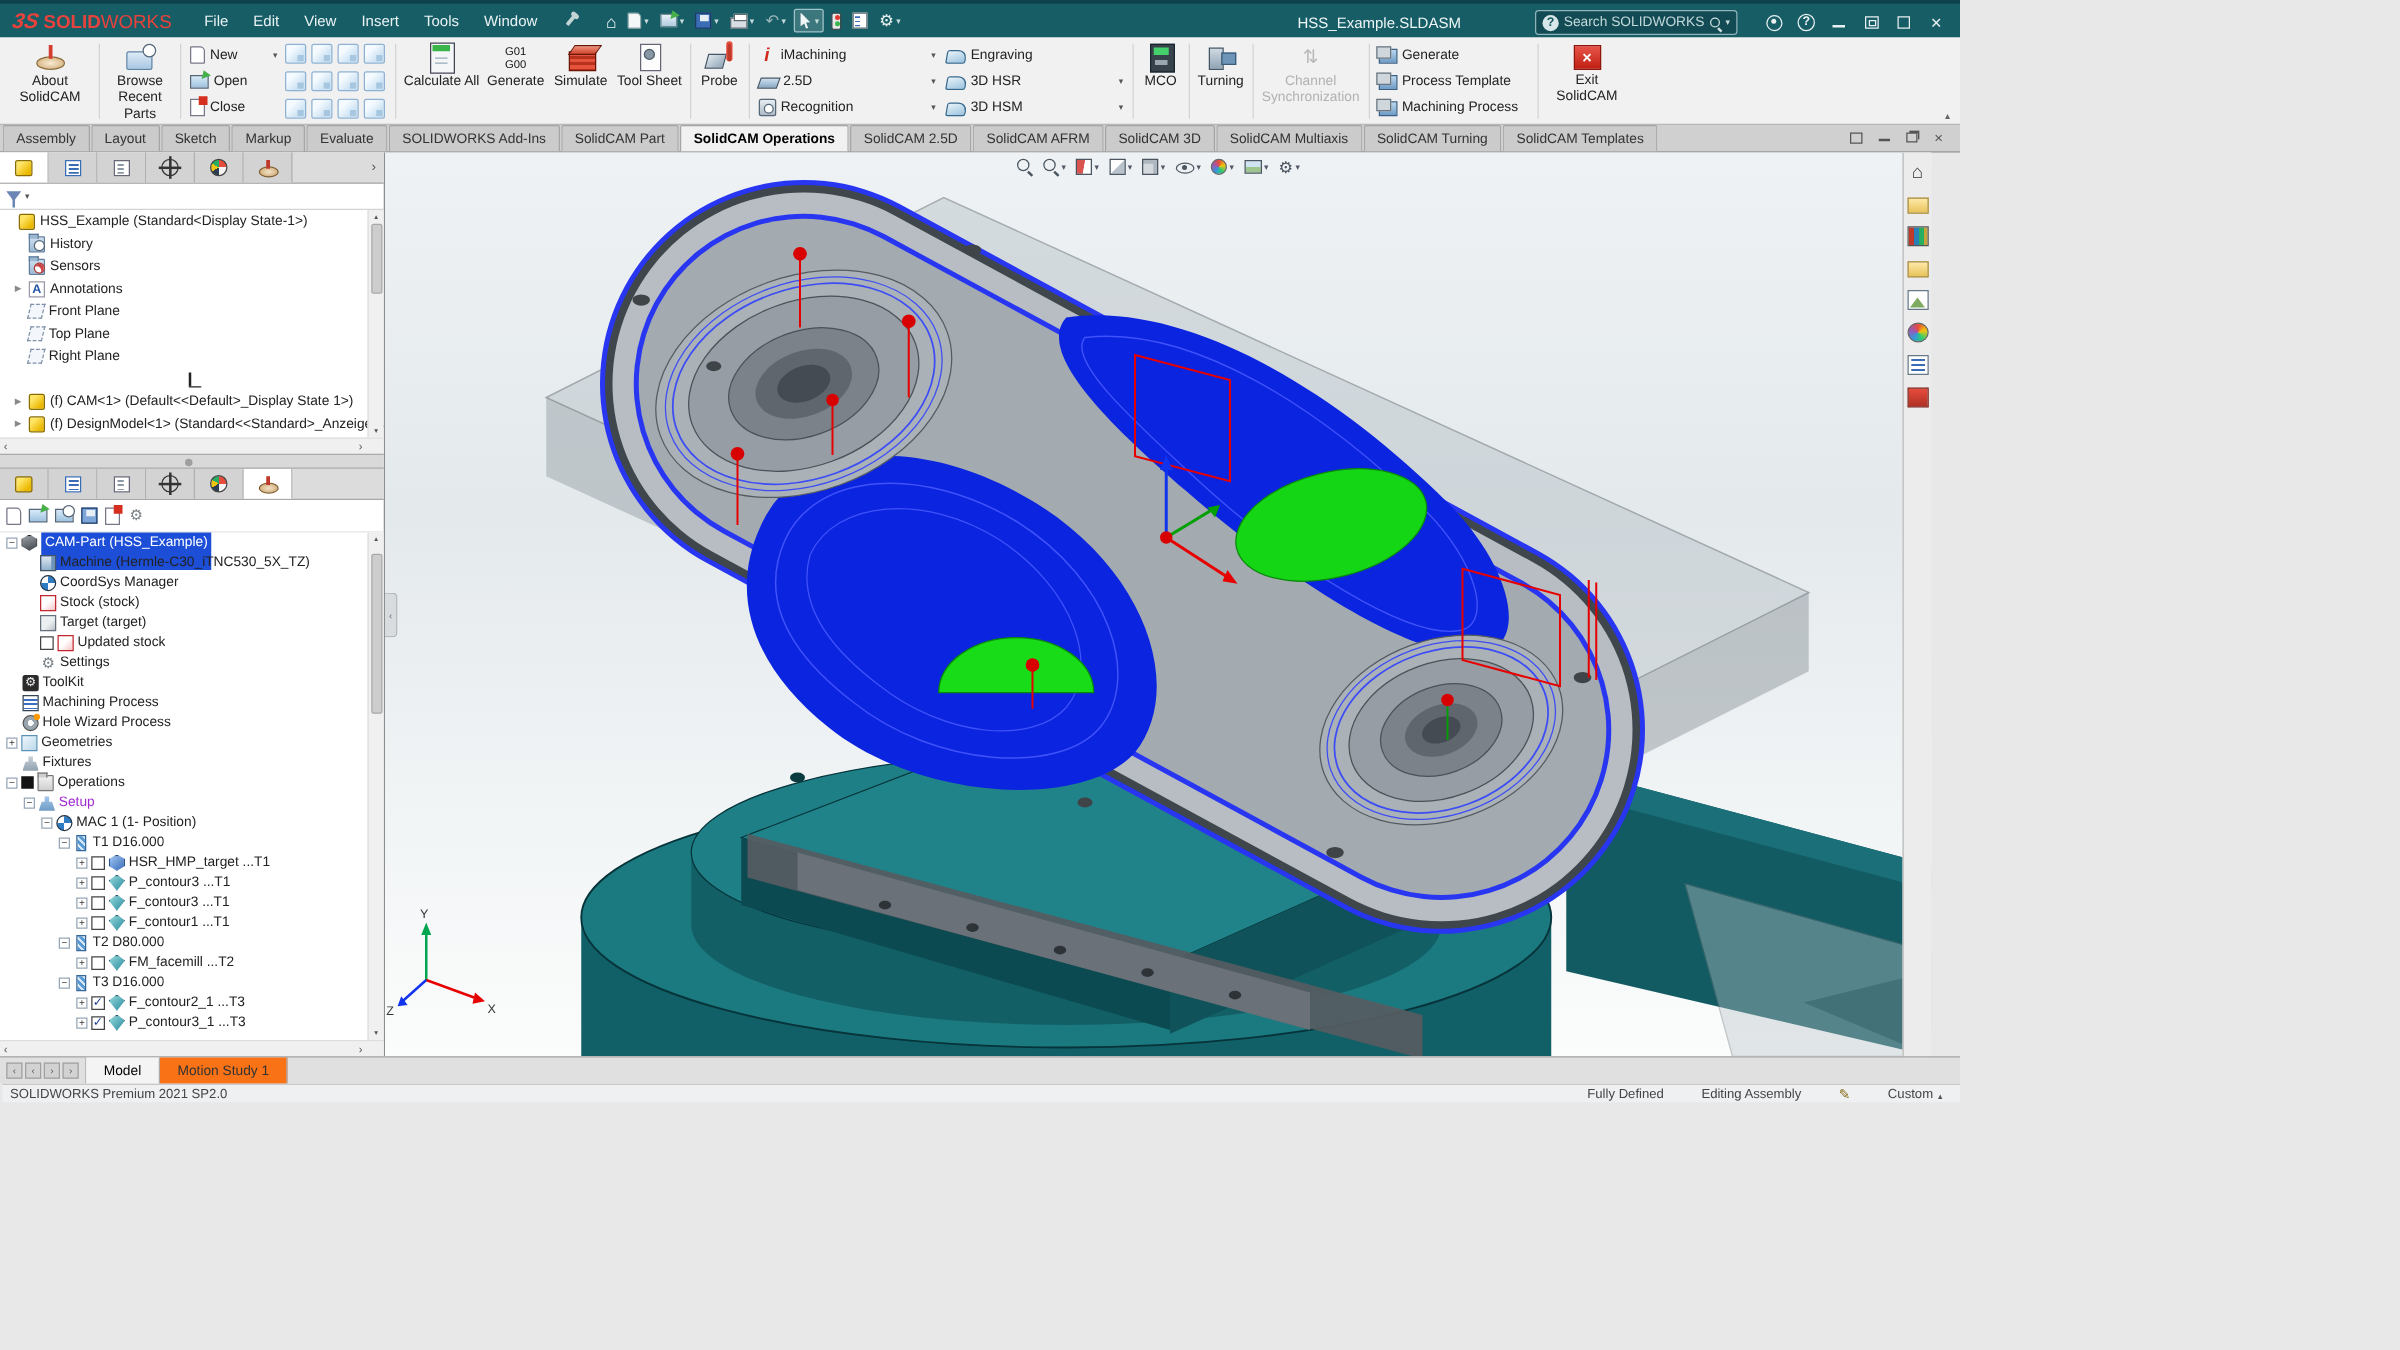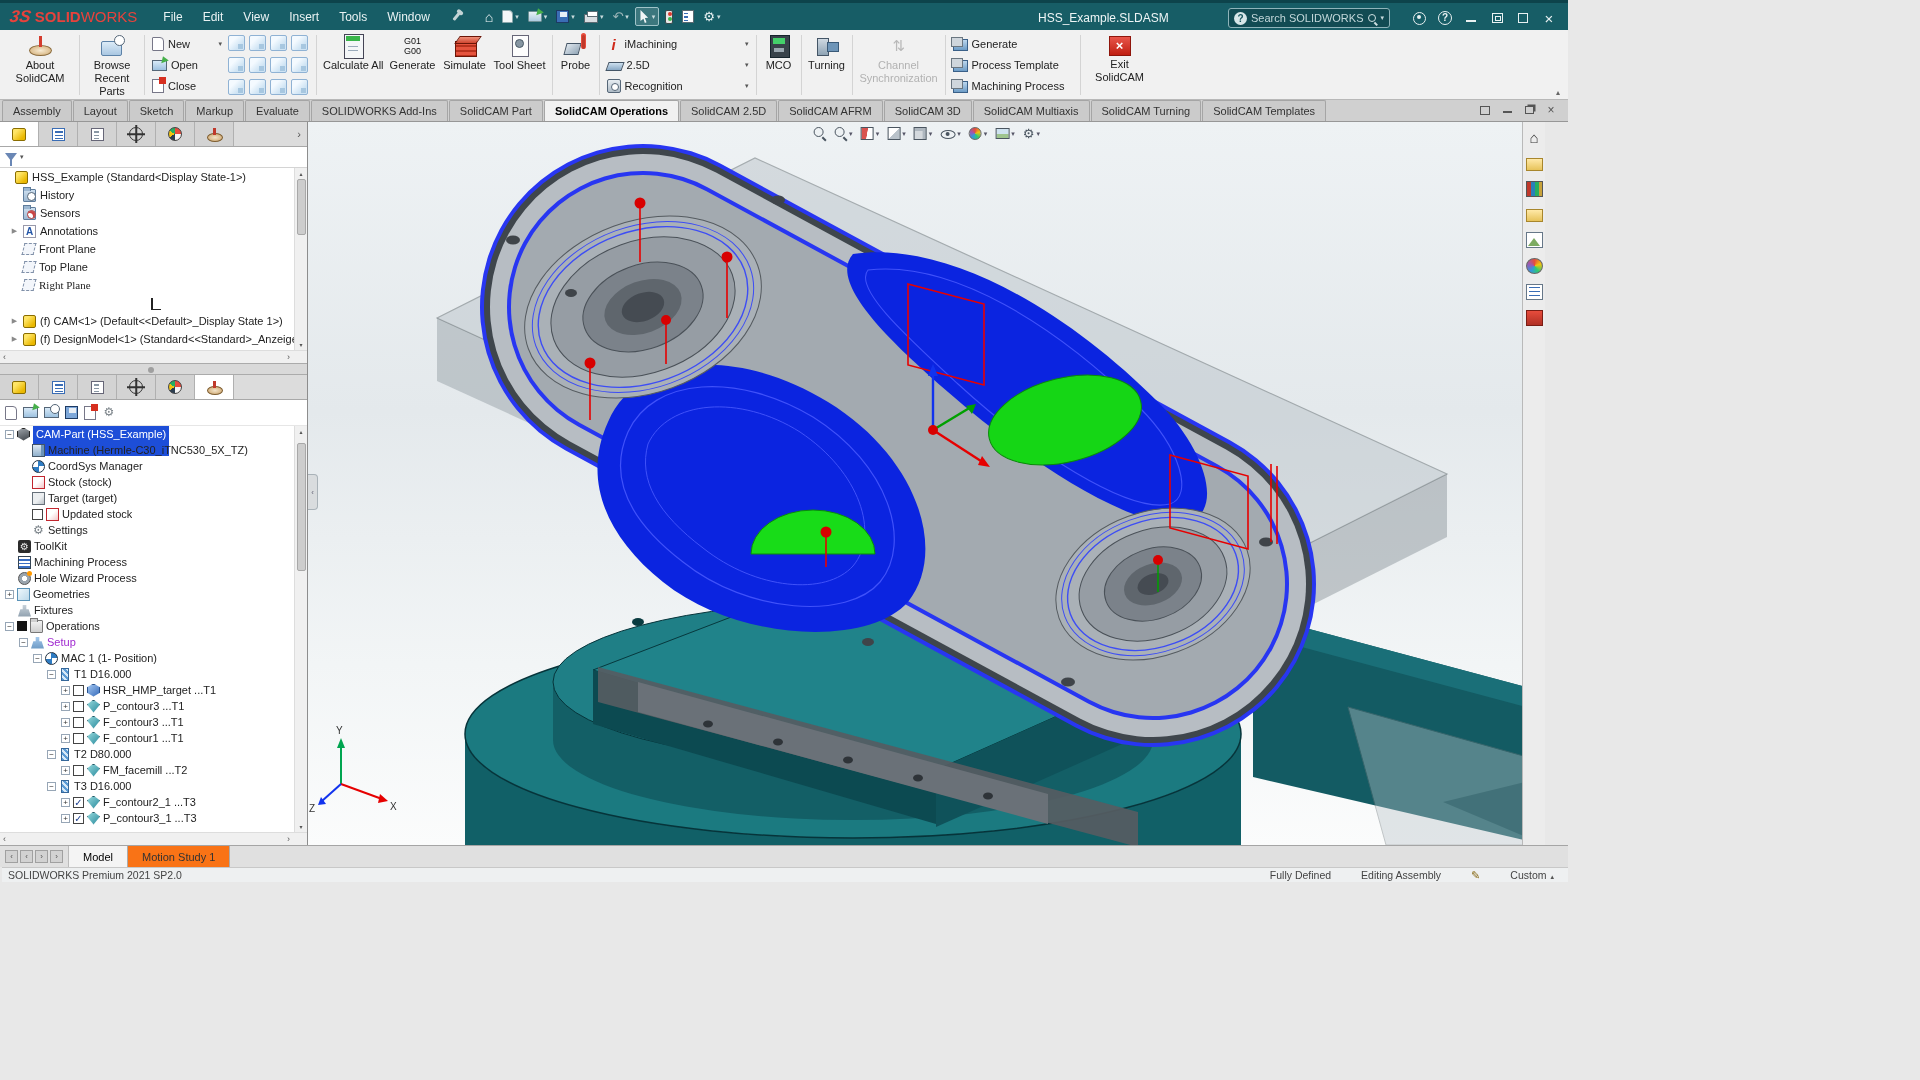--- a/index.html
+++ b/index.html
@@ -384,20 +384,36 @@
         <span class="si si-25d"></span>
         <span>2.5D</span>
         <span class="rcaret">▾</span>
       </div>
     <div class="rrow">
         <span class="si si-recog"></span>
         <span>Recognition</span>
         <span class="rcaret">▾</span>
       </div>
   </div>
+  <div class="rcol colw">
+    <div class="rrow">
+        <span class="si si-surf"></span>
+        <span>Engraving</span>
+      </div>
+    <div class="rrow">
+        <span class="si si-surf"></span>
+        <span>3D HSR</span>
+        <span class="rcaret">▾</span>
+      </div>
+    <div class="rrow">
+        <span class="si si-surf"></span>
+        <span>3D HSM</span>
+        <span class="rcaret">▾</span>
+      </div>
+  </div>
   <div class="vsep"></div>
   <div class="bigbtn" style="min-width:38px">
       <span class="bi bi-mco"></span>
       <span>MCO</span>
     </div>
   <div class="vsep"></div>
   <div class="bigbtn" style="min-width:44px">
       <span class="bi bi-turn"></span>
       <span>Turning</span>
     </div>
@@ -513,21 +529,21 @@
         <div class="trow" style="padding-left: 10px;">
           <span class="texp"></span>
           <span class="ic ic-plane"></span>
           <span>Front Plane</span>
         </div>
         <div class="trow" style="padding-left: 10px;">
           <span class="texp"></span>
           <span class="ic ic-plane"></span>
           <span>Top Plane</span>
         </div>
-        <div class="trow" style="padding-left: 10px; font-family: Liberation Serif, serif;">
+        <div class="trow" style="padding-left: 10px;">
           <span class="texp"></span>
           <span class="ic ic-plane"></span>
           <span>Right Plane</span>
         </div>
         <div class="trow" style="padding-left: 2px; flex-direction: column;">
           <span class="texp"></span>
           <span class="ic ic-origin"></span>
           <span>Origin</span>
         </div>
         <div class="trow" style="padding-left: 10px;">

